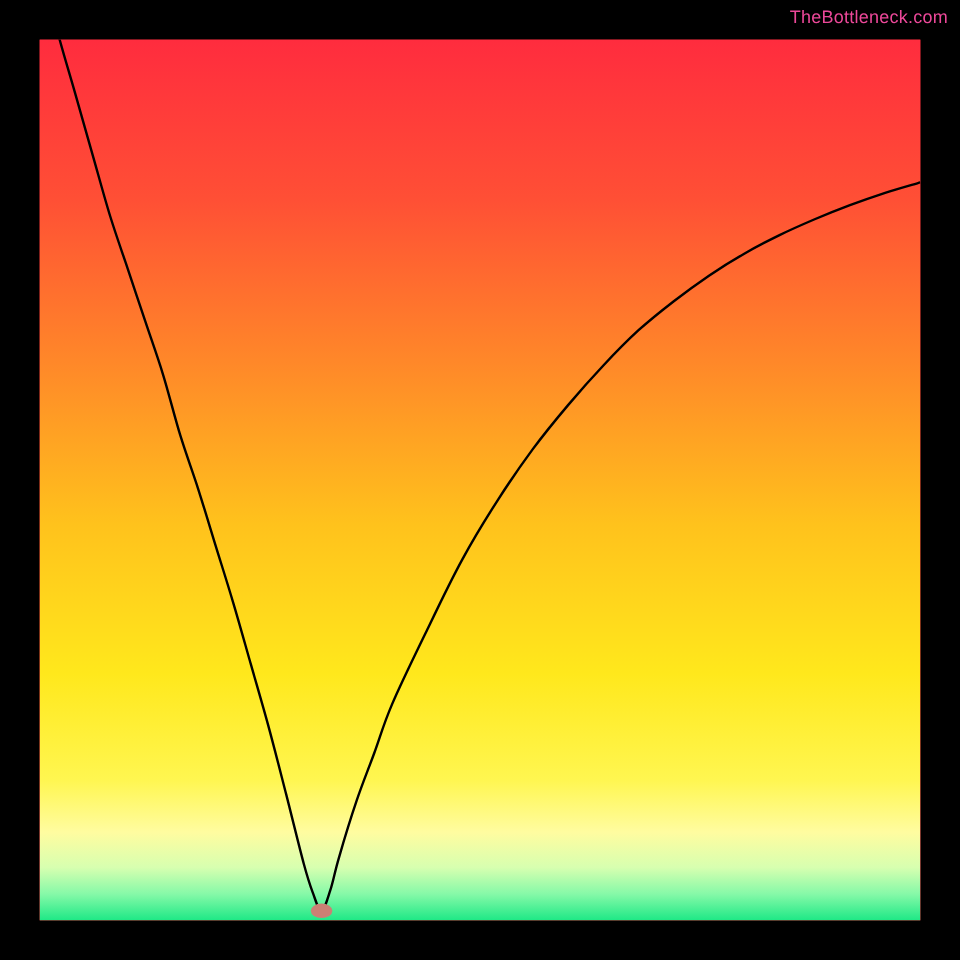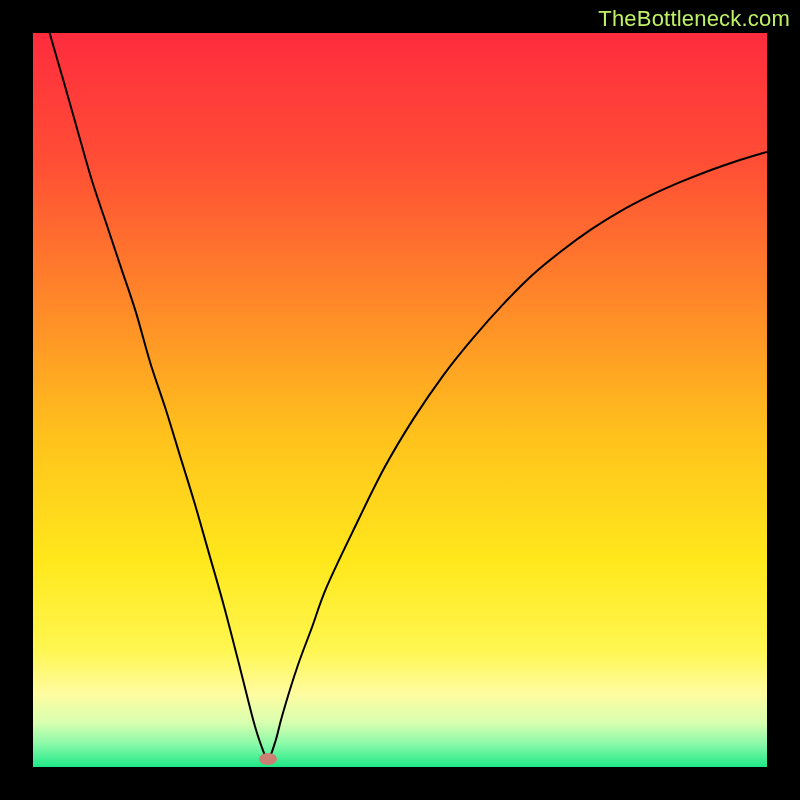--- a/index.html
+++ b/index.html
@@ -27,22 +27,22 @@
   }
   .plot svg {
     display: block;
     width: 100%;
     height: 100%;
   }
   .watermark {
     position: absolute;
     top: 6px;
     right: 10px;
-    color: #bef264;
-    font-size: 22px;
+    color: #ec4899;
+    font-size: 15px;
     letter-spacing: 0.2px;
     font-weight: 400;
     user-select: none;
   }
   .dot {
     position: absolute;
     width: 18px;
     height: 12px;
     background: #cb8074;
     border-radius: 50%;

